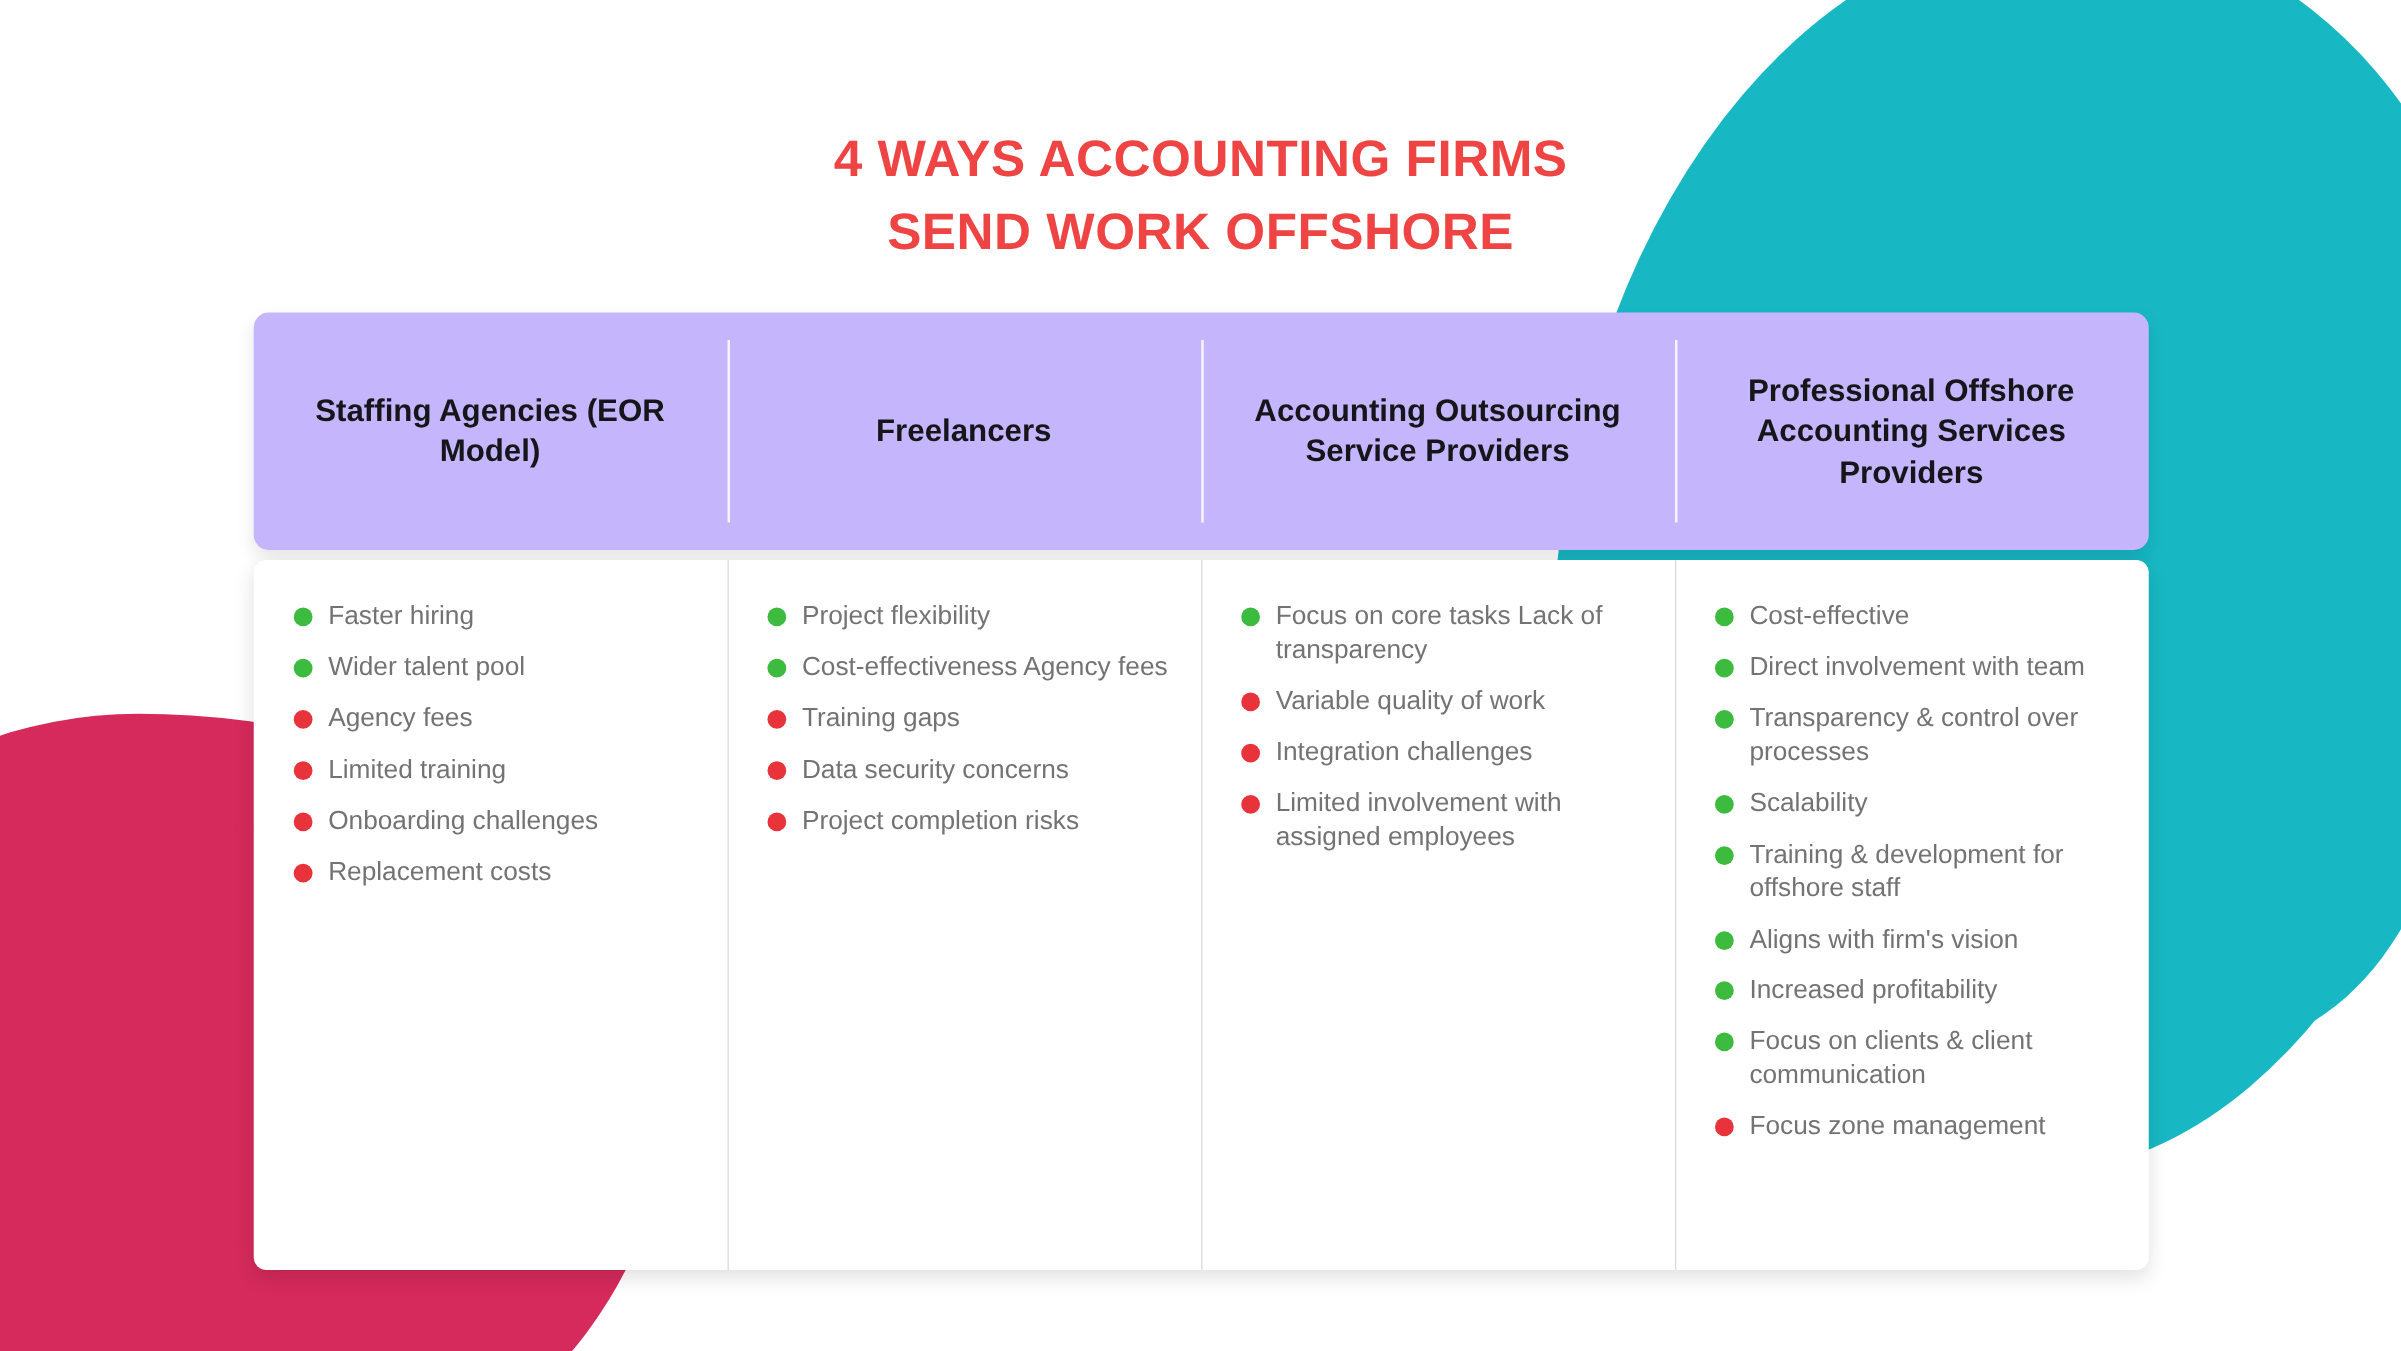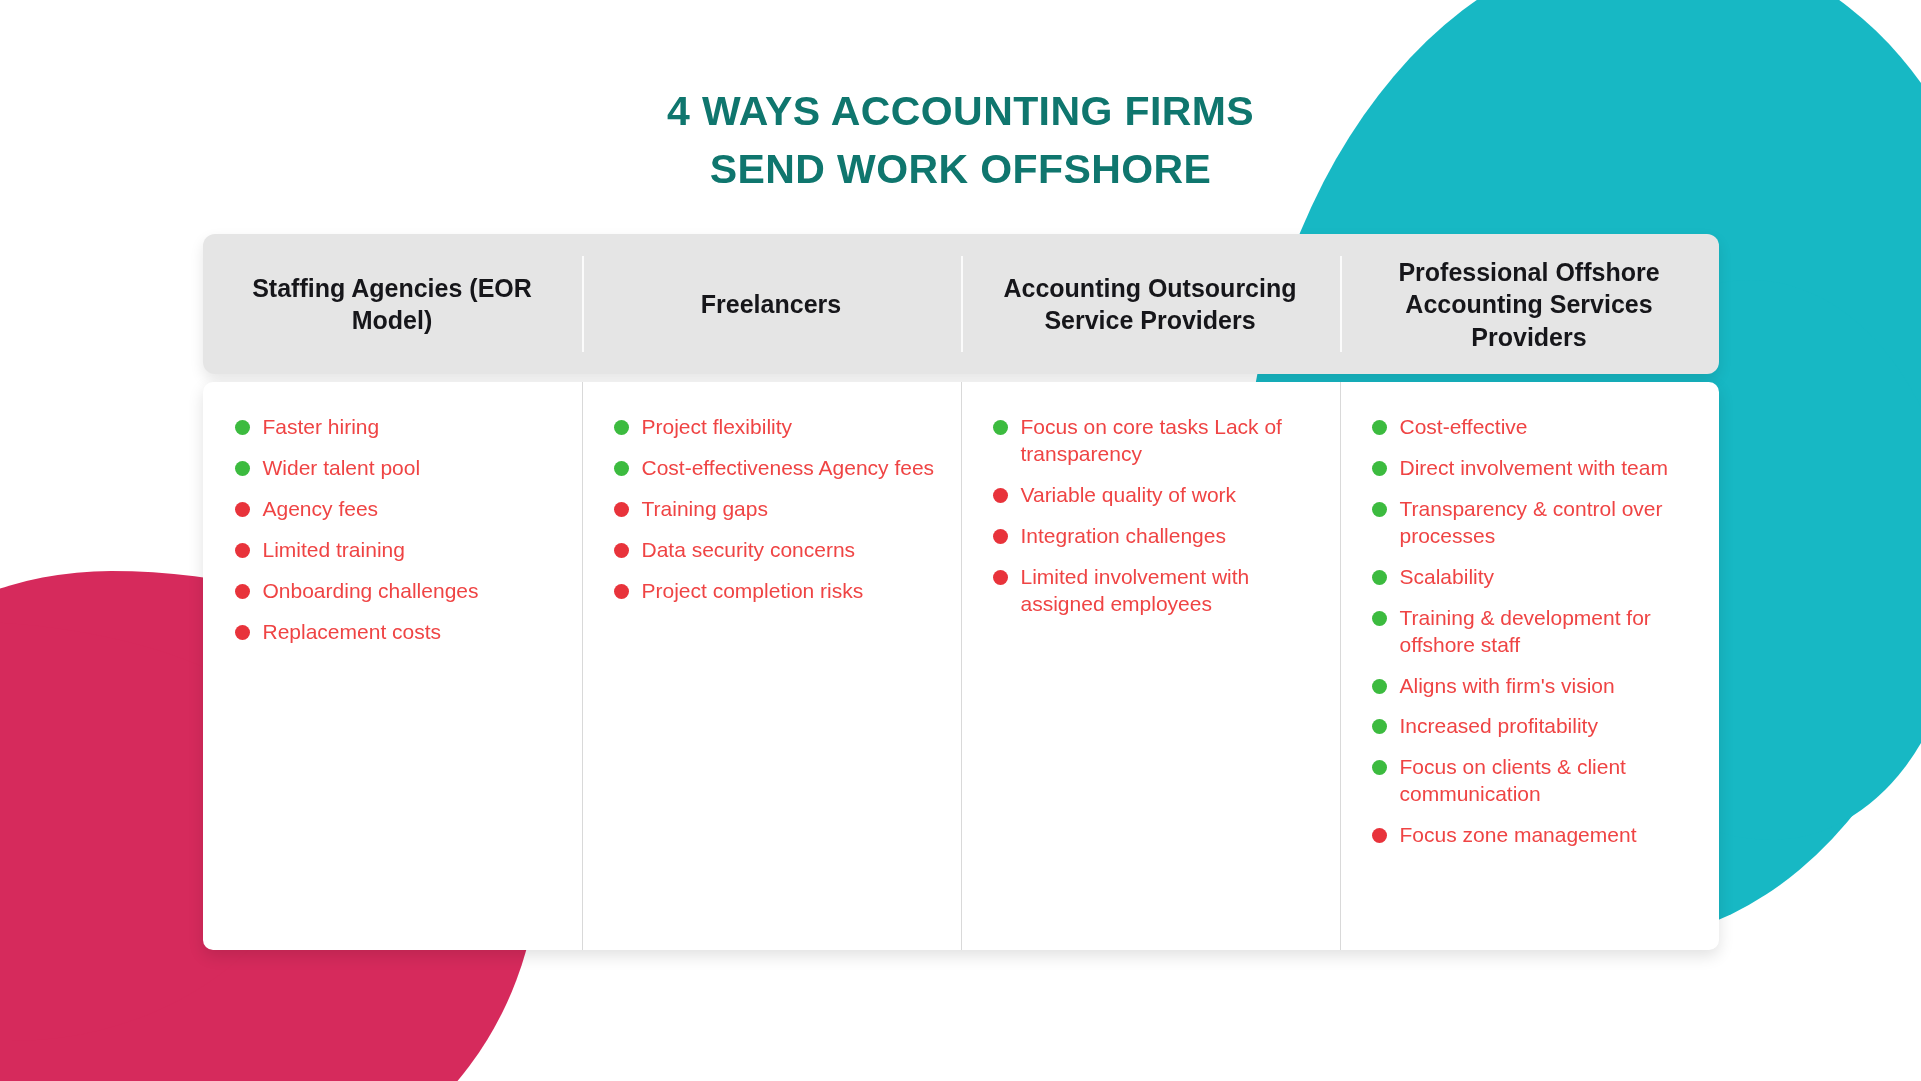--- a/index.html
+++ b/index.html
@@ -59,42 +59,43 @@
 
   
   .title {
     position: relative;
     z-index: 3;
     text-align: center;
     padding-top: 82px;
     font-size: 41px;
     font-weight: bold;
     letter-spacing: 0.4px;
-    color: #0f766e;
+    color: #ef4444;
     line-height: 1.42;
+    margin-top: 16px;
   }
   .title .line {
     display: block;
   }
 
   
   .board {
     position: relative;
     z-index: 3;
     width: 1516px;
     margin: 36px auto 0 auto;
   }
 
   .header-row {
     display: flex;
-    background: #e5e5e5;
+    background: #c4b5fd;
     border-radius: 12px;
     box-shadow: 0 6px 14px rgba(0,0,0,0.10);
     overflow: hidden;
-    height: 140px;
+    height: 190px;
   }
   .header-cell {
     flex: 1 1 0;
     display: flex;
     align-items: center;
     justify-content: center;
     text-align: center;
     padding: 0 18px;
     font-size: 25px;
     font-weight: bold;
@@ -154,21 +155,21 @@
     width: 15px;
     height: 15px;
     border-radius: 50%;
     margin-top: 6px;
     margin-right: 13px;
   }
   .dot.pro { background: #3cbb3f; }
   .dot.con { background: #e8333b; }
   .point-text {
     font-size: 21px;
-    color: #ef4444;
+    color: #737373;
     line-height: 1.28;
   }
 </style>
 </head>
 <body>
 
 <div class="blob-teal"></div>
 <div class="blob-teal-2"></div>
 <div class="blob-pink"></div>
 <div class="blob-pink-2"></div>

